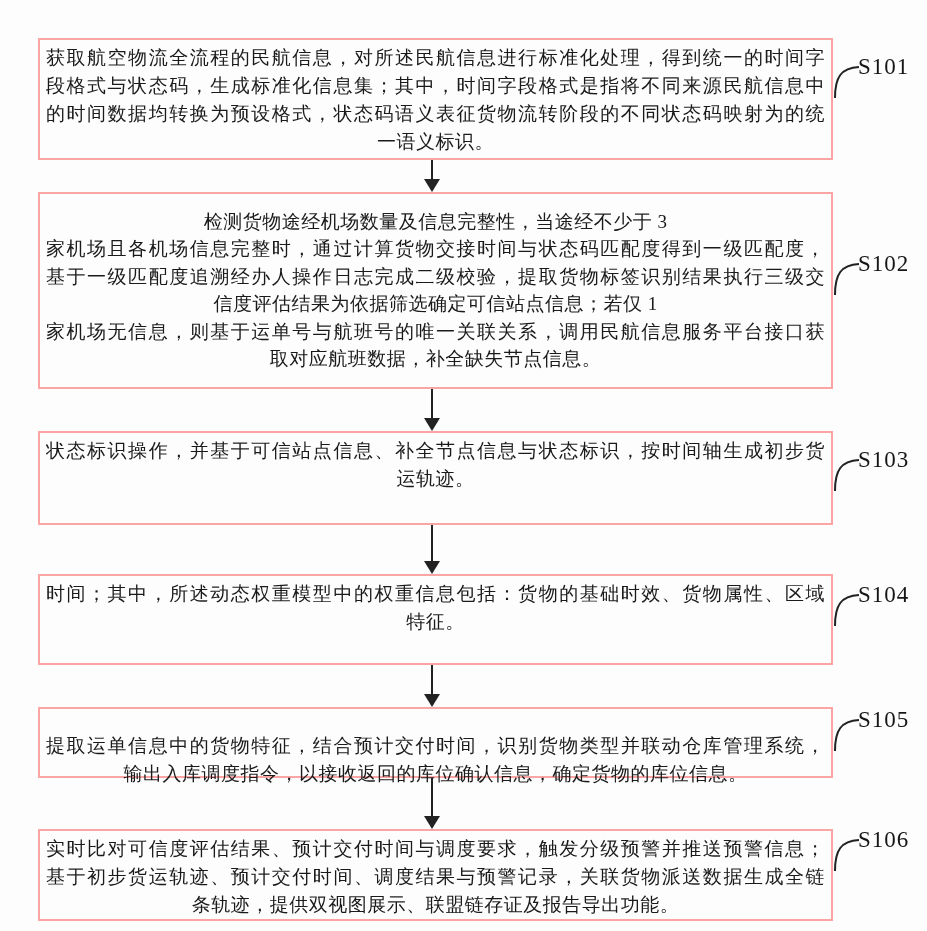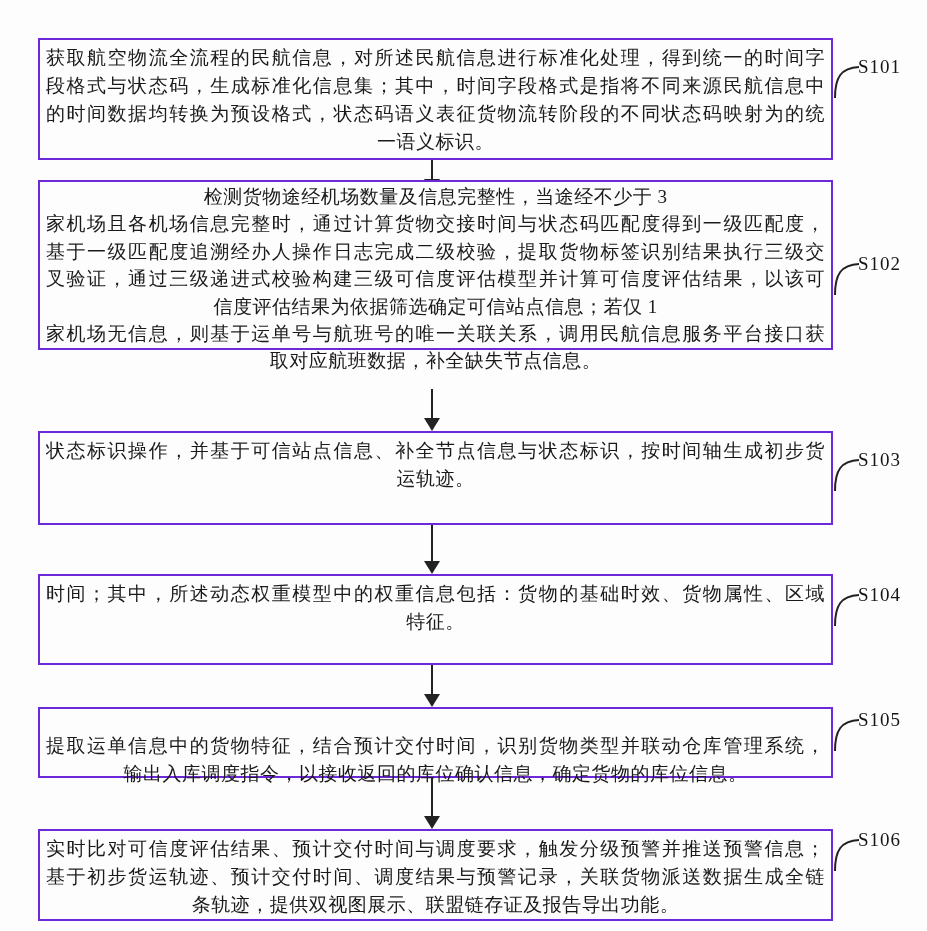--- a/index.html
+++ b/index.html
@@ -10,21 +10,21 @@
     color:#1a1a1a;
     position:relative;
     overflow:hidden;
   }
   .canvas { position:absolute; left:0; top:0; width:927px; height:931px; }
 
   .box {
     position:absolute;
     left:38px; width:795px;
     box-sizing:border-box;
-    border:2px solid #6d28d9;
+    border:2px solid #fca5a5;
     background:#fdfdfd;
     padding:4px 6px 0 6px;
   }
   .line {
     font-size:19px;
     line-height:28px;
     letter-spacing:0.5px;
     white-space:nowrap;
     overflow:hidden;
   }
@@ -35,21 +35,21 @@
   .arrow { position:absolute; left:424px; width:16px; }
   .arrow .shaft { position:absolute; left:7px; top:0; width:2px; height:calc(100% - 13px); background:#222; }
   .arrow .head  { position:absolute; bottom:0; left:0; width:0; height:0;
                   border-left:8px solid transparent; border-right:8px solid transparent;
                   border-top:13px solid #222; }
 
   .conn { position:absolute; left:834px; }
 
   .step-label {
     position:absolute; left:858px;
-    font-size:19px; line-height:24px;
+    font-size:23px; line-height:24px;
     font-family:"Liberation Serif", serif;
     color:#161616;
     letter-spacing:1px;
   }
 </style>
 </head>
 <body>
 
 <div class="canvas">
 
@@ -61,25 +61,24 @@
   </div>
   <svg class="conn" style="top:61px" width="26" height="38" viewBox="0 0 26 38">
     <path d="M1,37 C1,16 7,7 25,6" stroke="#222" stroke-width="2" fill="none"></path>
   </svg>
   <div class="step-label" style="top:55px">S101</div>
   <div class="arrow" style="top:160px;height:32px">
     <div class="shaft"></div>
     <div class="head"></div>
   </div>
 
-  <div class="box tight" style="top:180px;height:170px;padding-top:1px">
+  <div class="box tight" style="top:192px;height:197px;padding-top:14px">
     <div class="line c">检测货物途经机场数量及信息完整性，当途经不少于 3</div>
     <div class="line j">家机场且各机场信息完整时，通过计算货物交接时间与状态码匹配度得到一级匹配度，</div>
     <div class="line j">基于一级匹配度追溯经办人操作日志完成二级校验，提取货物标签识别结果执行三级交</div>
-    <div class="line j">叉验证，通过三级递进式校验构建三级可信度评估模型并计算可信度评估结果，以该可</div>
     <div class="line c">信度评估结果为依据筛选确定可信站点信息；若仅 1</div>
     <div class="line j">家机场无信息，则基于运单号与航班号的唯一关联关系，调用民航信息服务平台接口获</div>
     <div class="line c">取对应航班数据，补全缺失节点信息。</div>
   </div>
   <svg class="conn" style="top:258px" width="26" height="38" viewBox="0 0 26 38">
     <path d="M1,37 C1,16 7,7 25,6" stroke="#222" stroke-width="2" fill="none"></path>
   </svg>
   <div class="step-label" style="top:252px">S102</div>
   <div class="arrow" style="top:389px;height:42px">
     <div class="shaft"></div>

